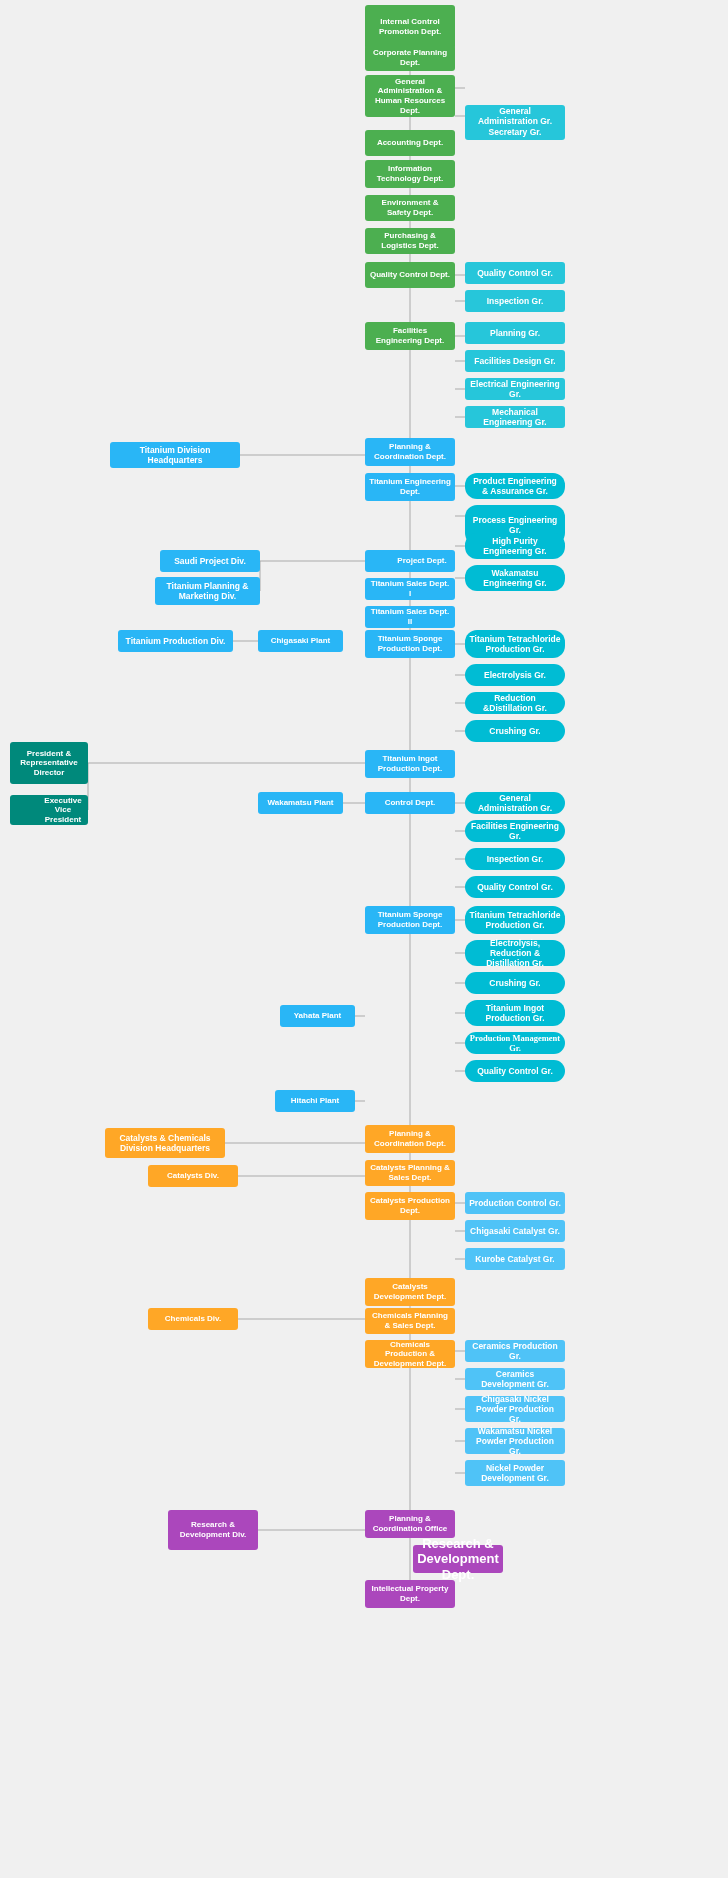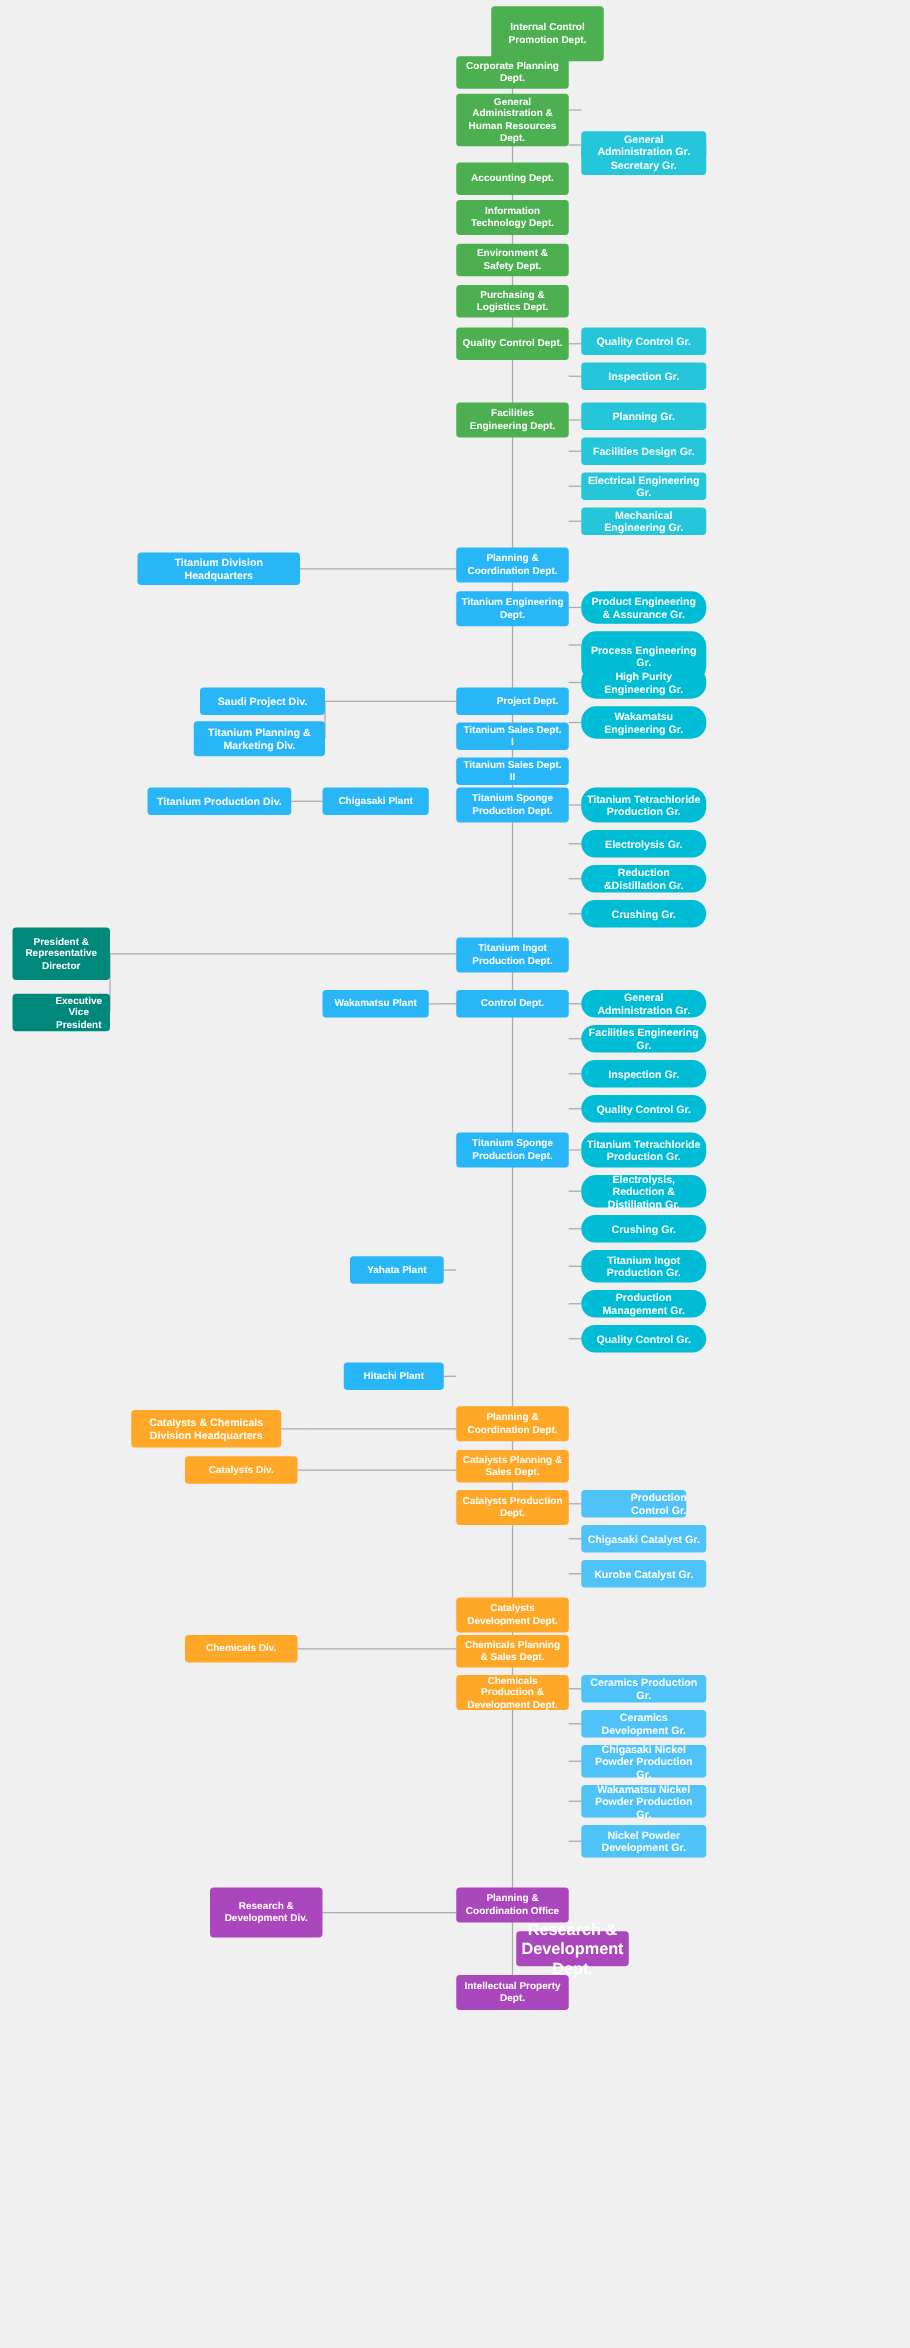--- a/index.html
+++ b/index.html
@@ -132,21 +132,21 @@
     <line x1="455" y1="1473" x2="465" y2="1473" stroke="#aaa" stroke-width="1"></line>
 
     <line x1="265" y1="1530" x2="365" y2="1530" stroke="#aaa" stroke-width="1"></line>
     <line x1="265" y1="1530" x2="168" y2="1530" stroke="#aaa" stroke-width="1"></line>
 
     <line x1="88" y1="763" x2="365" y2="763" stroke="#aaa" stroke-width="1"></line>
     <line x1="88" y1="810" x2="88" y2="763" stroke="#aaa" stroke-width="1"></line>
 
   </svg>
 
-<div class="box green" style="left: 365px; top: 5px; width: 90px; height: 44px; font-size: 8px; margin-left: 28px;">Internal Control
+<div class="box green" style="left: 365px; top: 5px; width: 90px; height: 44px; font-size: 8px;">Internal Control
 Promotion Dept.</div>
     <div class="box green" style="left: 365px; top: 45px; width: 90px; height: 26px; font-size: 8px;">Corporate Planning
 Dept.</div>
     <div class="box green" style="left: 365px; top: 75px; width: 90px; height: 42px; font-size: 8px;">General
 Administration &amp;
 Human Resources
 Dept.</div>
     <div class="box teal" style="left: 465px; top: 75px; width: 100px; height: 26px; margin-top: 39px;">Human Resources &amp;
 Secretary Gr.</div>
     <div class="box teal" style="left: 465px; top: 105px; width: 100px; height: 22px;">General Administration Gr.</div>
@@ -204,33 +204,33 @@
     <div class="box blue" style="left: 365px; top: 906px; width: 90px; height: 28px; font-size: 8px;">Titanium Sponge
 Production Dept.</div>
     <div class="box cyan" style="left: 465px; top: 906px; width: 100px; height: 28px;">Titanium Tetrachloride
 Production Gr.</div>
     <div class="box cyan" style="left: 465px; top: 940px; width: 100px; height: 26px;">Electrolysis, Reduction &amp;
 Distillation Gr.</div>
     <div class="box cyan" style="left: 465px; top: 972px; width: 100px; height: 22px;">Crushing Gr.</div>
     <div class="box blue" style="left: 280px; top: 1005px; width: 75px; height: 22px; font-size: 8px;">Yahata Plant</div>
     <div class="box cyan" style="left: 465px; top: 1000px; width: 100px; height: 26px;">Titanium Ingot
 Production Gr.</div>
-    <div class="box cyan" style="left: 465px; top: 1032px; width: 100px; height: 22px;">Production Management Gr.</div>
+    <div class="box cyan" style="left: 465px; top: 1032px; width: 100px; height: 22px; font-family: Liberation Serif, serif;">Production Management Gr.</div>
     <div class="box cyan" style="left: 465px; top: 1060px; width: 100px; height: 22px;">Quality Control Gr.</div>
     <div class="box blue" style="left: 275px; top: 1090px; width: 80px; height: 22px; font-size: 8px;">Hitachi Plant</div>
     <div class="box orange" style="left: 105px; top: 1128px; width: 120px; height: 30px;">Catalysts &amp; Chemicals
 Division Headquarters</div>
     <div class="box orange" style="left: 148px; top: 1165px; width: 90px; height: 22px; font-size: 8px;">Catalysts Div.</div>
     <div class="box orange" style="left: 365px; top: 1125px; width: 90px; height: 28px; font-size: 8px;">Planning &amp;
 Coordination Dept.</div>
     <div class="box orange" style="left: 365px; top: 1160px; width: 90px; height: 26px; font-size: 8px;">Catalysts Planning &amp;
 Sales Dept.</div>
     <div class="box orange" style="left: 365px; top: 1192px; width: 90px; height: 28px; font-size: 8px;">Catalysts
 Production Dept.</div>
-    <div class="box light-blue" style="left: 465px; top: 1192px; width: 84px; height: 22px; padding-left: 44px;">Production  Control Gr.</div>
+    <div class="box light-blue" style="left: 465px; top: 1192px; width: 100px; height: 22px;">Production  Control Gr.</div>
     <div class="box light-blue" style="left: 465px; top: 1220px; width: 100px; height: 22px;">Chigasaki Catalyst Gr.</div>
     <div class="box light-blue" style="left: 465px; top: 1248px; width: 100px; height: 22px;">Kurobe Catalyst Gr.</div>
     <div class="box orange" style="left: 365px; top: 1278px; width: 90px; height: 28px; font-size: 8px;">Catalysts
 Development Dept.</div>
     <div class="box orange" style="left: 148px; top: 1308px; width: 90px; height: 22px; font-size: 8px;">Chemicals Div.</div>
     <div class="box orange" style="left: 365px; top: 1308px; width: 90px; height: 26px; font-size: 8px;">Chemicals  Planning &amp;
 Sales Dept.</div>
     <div class="box orange" style="left: 365px; top: 1340px; width: 90px; height: 28px; font-size: 8px;">Chemicals  Production
 &amp; Development Dept.</div>
     <div class="box light-blue" style="left: 465px; top: 1340px; width: 100px; height: 22px;">Ceramics Production Gr.</div>

